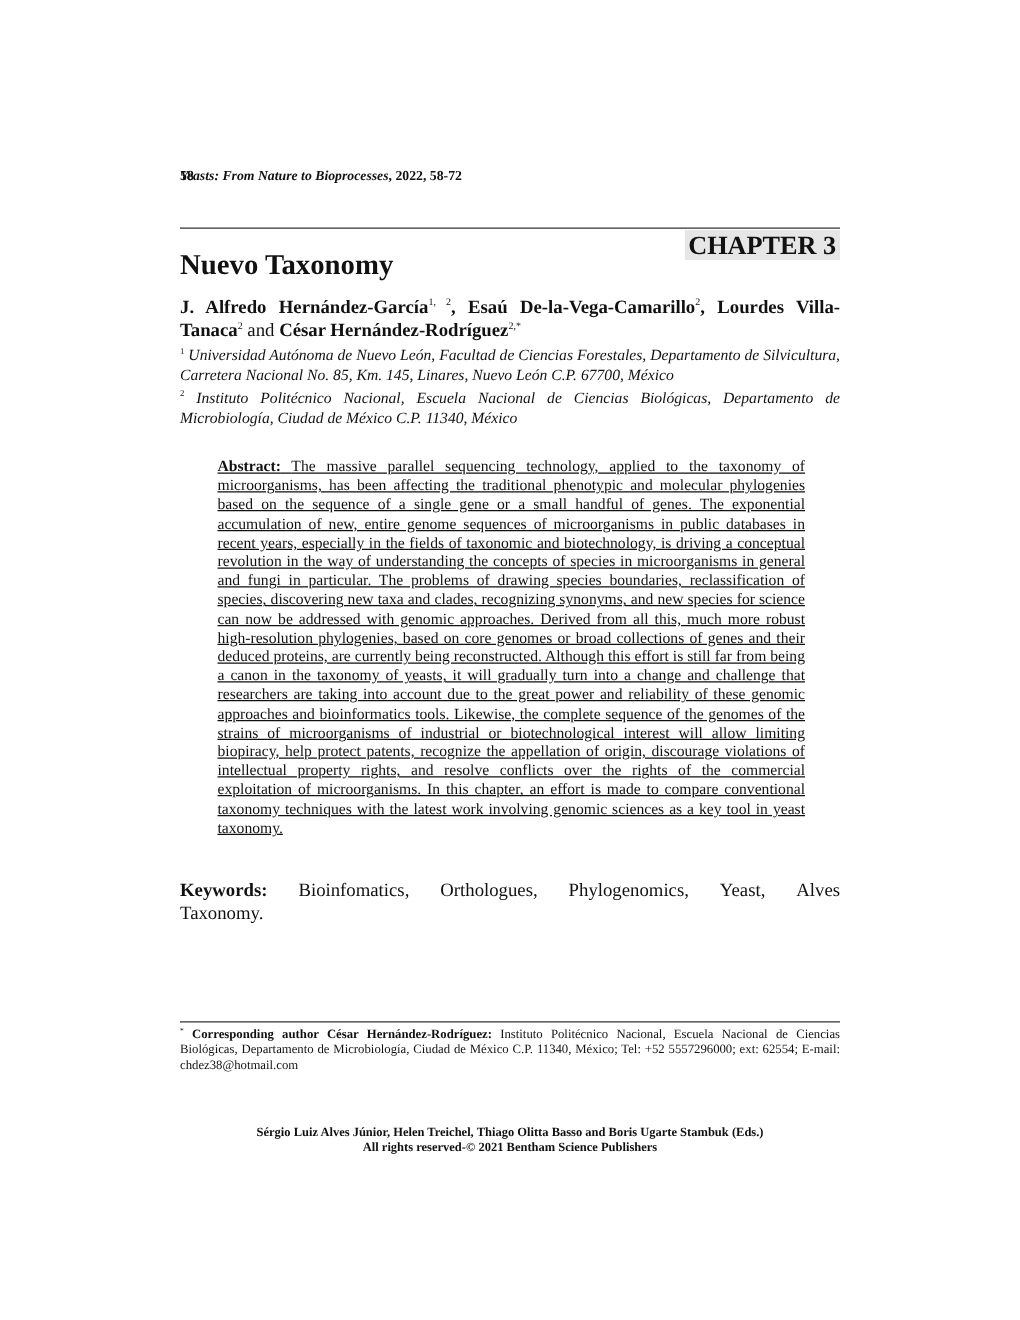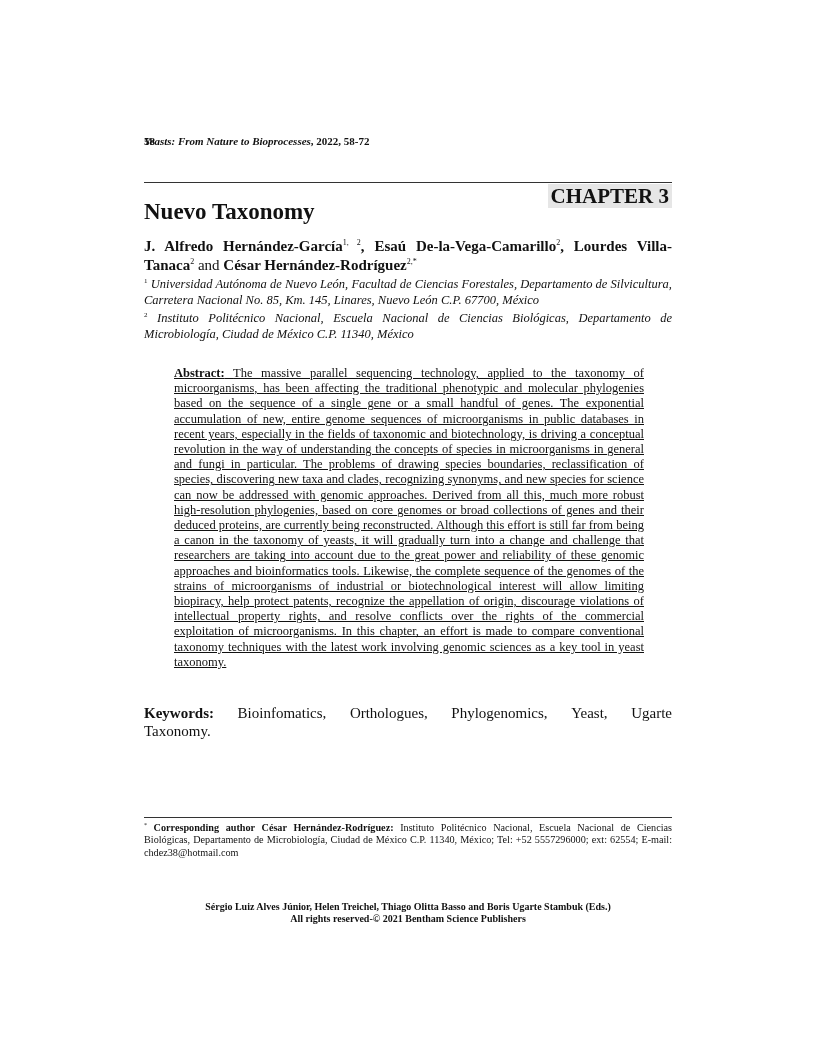--- a/index.html
+++ b/index.html
@@ -52,21 +52,21 @@
 
 <div class="abs abstract"><b>Abstract:</b> <span>The massive parallel sequencing technology, applied to the taxonomy of microorganisms, has been affecting the traditional phenotypic and molecular phylogenies based on the sequence of a single gene or a small handful of genes. The exponential accumulation of new, entire genome sequences of microorganisms in public databases in recent years, especially in the fields of taxonomic and biotechnology, is driving a conceptual revolution in the way of understanding the concepts of species in microorganisms in general and fungi in particular. The problems of drawing species boundaries, reclassification of species, discovering new taxa and clades, recognizing synonyms, and new species for science can now be addressed with genomic approaches. Derived from all this, much more robust high-resolution phylogenies, based on core genomes or broad collections of genes and their deduced proteins, are currently being reconstructed. Although this effort is still far from being a canon in the taxonomy of yeasts, it will gradually turn into a change and challenge that researchers are taking into account due to the great power and reliability of these genomic approaches and bioinformatics tools. Likewise, the complete sequence of the genomes of the strains of microorganisms of industrial or biotechnological interest will allow limiting biopiracy, help protect patents, recognize the appellation of origin, discourage violations of intellectual property rights, and resolve conflicts over the rights of the commercial exploitation of microorganisms. In this chapter, an effort is made to compare conventional taxonomy techniques with the latest work involving genomic sciences as a key tool in yeast taxonomy.</span></div>
 
 <div class="abs keywords">
   <div class="kw-line1">
     <b>Keywords:</b>
     <span>Bioinfomatics,</span>
     <span>Orthologues,</span>
     <span>Phylogenomics,</span>
     <span>Yeast,</span>
-    <span>Ugarte</span>
+    <span>Alves</span>
   </div>
   <div>Taxonomy.</div>
 </div>
 
 <div class="abs rule-foot"></div>
 <div class="abs footnote"><sup>*</sup> <b>Corresponding author César Hernández-Rodríguez:</b><span> Instituto Politécnico Nacional, Escuela Nacional de Ciencias Biológicas, Departamento de Microbiología, Ciudad de México C.P. 11340, México; Tel: +52 5557296000; ext: 62554; E-mail: chdez38@hotmail.com</span></div>
 
 <div class="abs eds">
   <div>Sérgio Luiz Alves Júnior, Helen Treichel, Thiago Olitta Basso and Boris Ugarte Stambuk (Eds.)</div>
   <div>All rights reserved-© 2021 Bentham Science Publishers</div>

